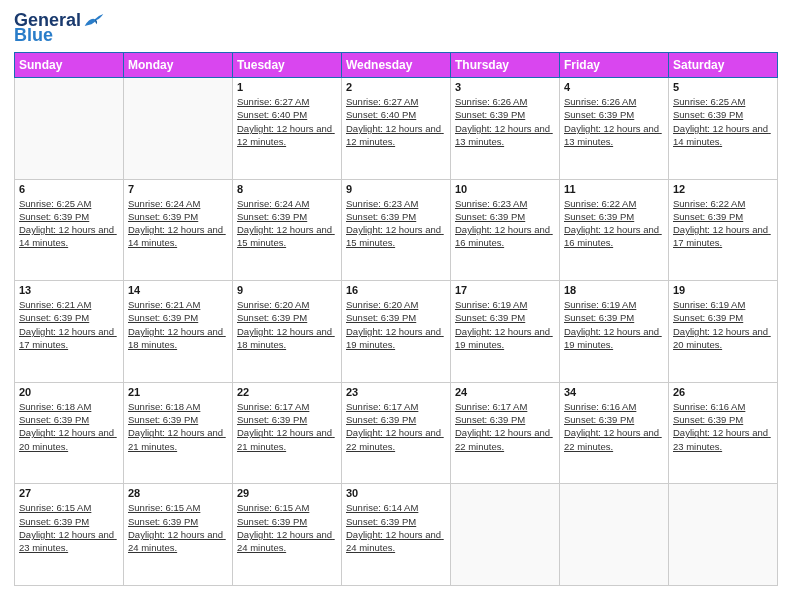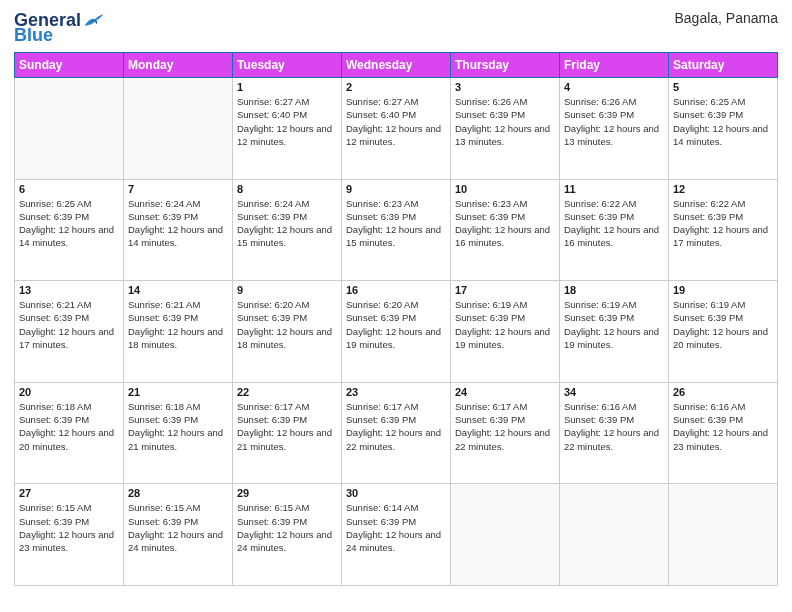--- a/index.html
+++ b/index.html
@@ -79,20 +79,21 @@
       font-size: 11px;
       font-weight: bold;
       color: #1a1a1a;
       display: block;
       margin-bottom: 2px;
     }
     .day-info {
       font-size: 9.5px;
       color: #333;
       line-height: 1.4;
+      text-decoration: underline;
     }
     .empty {
       background: #f9f9f9;
     }
   </style>
 </head>
 <body>
 
 <div class="page">
   <div class="header">
@@ -102,21 +103,20 @@
           <span class="logo-text">General</span>
           <svg class="logo-bird" viewBox="0 0 26 22" xmlns="http://www.w3.org/2000/svg">
             <path d="M2 18 Q8 8 14 10 Q18 6 24 4 Q20 10 16 11 Q14 14 10 16 Z" fill="#2a7dc9"></path>
             <path d="M14 10 Q18 12 16 16 Q14 14 14 10 Z" fill="#1a5fa0"></path>
           </svg>
         </div>
         <span class="logo-text" style="color:#2a7dc9;font-size:18px;margin-top:-4px;">Blue</span>
       </div>
     </div>
     <div class="title-block">
-      <div class="title-location">Bagala, Panama</div>
     </div>
   </div>
 
   <table class="calendar">
     <thead>
       <tr>
         <th>Sunday</th>
         <th>Monday</th>
         <th>Tuesday</th>
         <th>Wednesday</th>

